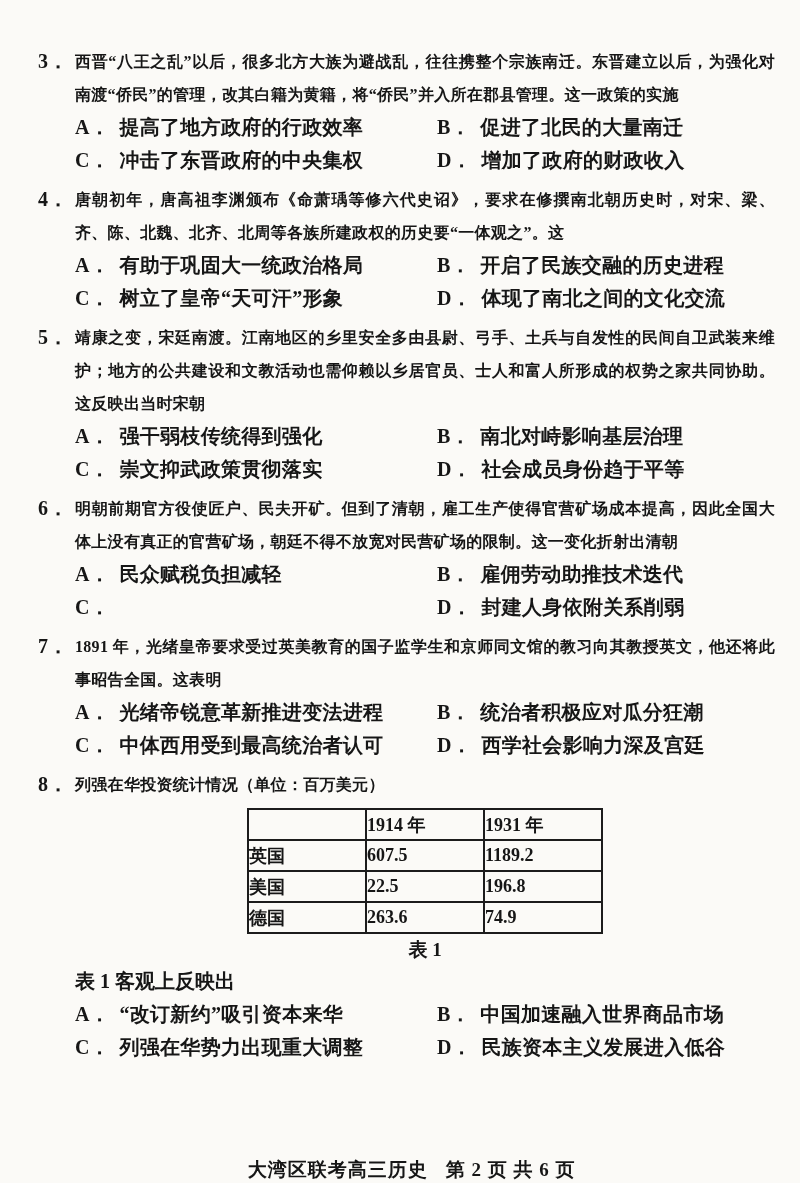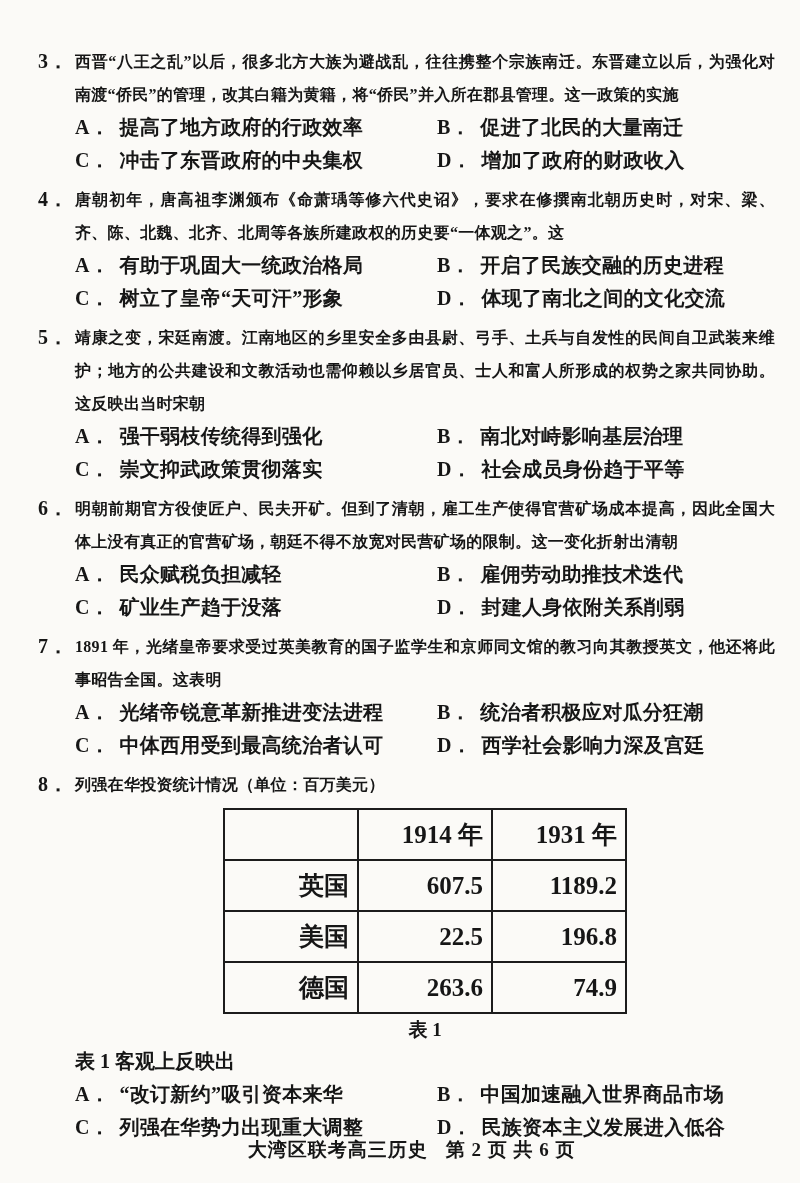--- a/index.html
+++ b/index.html
@@ -47,44 +47,44 @@
   .otext { letter-spacing: 0.3px; }
 
   .invest-table {
     border-collapse: collapse;
     margin: 7px auto 0 auto;
   }
   .invest-table td {
     border: 2px solid #1c1c1c;
     width: 116px;
     height: 29px;
-    text-align: right;
+    text-align: left;
     vertical-align: middle;
-    font-size: 25px;
-    padding: 8px;
+    font-size: 18px;
+    padding: 0;
   }
 
   .tcaption {
     margin: 3px 0 2px 0;
     text-align: center;
     font-size: 19px;
     line-height: 26px;
   }
 
   .followup {
     margin: 0;
     font-size: 20px;
     line-height: 33px;
   }
 
   .footer {
     position: absolute;
     left: 0;
     right: 0;
-    bottom: 20px;
+    bottom: 0;
     text-align: center;
     font-size: 19px;
     letter-spacing: 1px;
     padding-left: 23px;
   }
   .footer .sep { display: inline-block; width: 18px; }
 </style>
 </head>
 <body>
 
@@ -181,21 +181,20 @@
           <span class="otext">民众赋税负担减轻</span>
         </div>
         <div class="opt">
           <span class="olabel">B．</span>
           <span class="otext">雇佣劳动助推技术迭代</span>
         </div>
       </div>
       <div class="optrow">
         <div class="opt colA">
           <span class="olabel">C．</span>
-          <span class="otext">矿业生产趋于没落</span>
         </div>
         <div class="opt">
           <span class="olabel">D．</span>
           <span class="otext">封建人身依附关系削弱</span>
         </div>
       </div>
     </div>
   </section>
 
   <section class="q">

